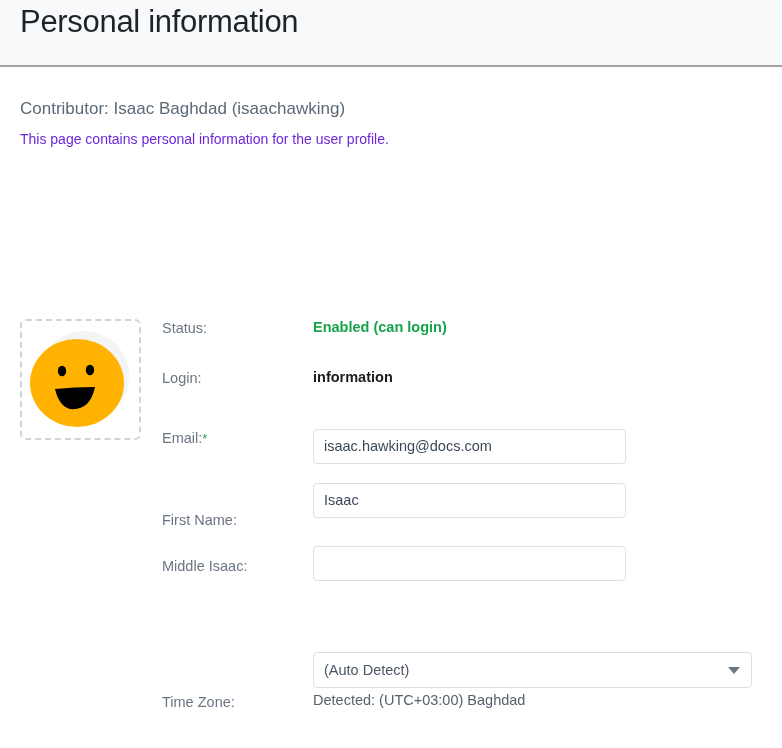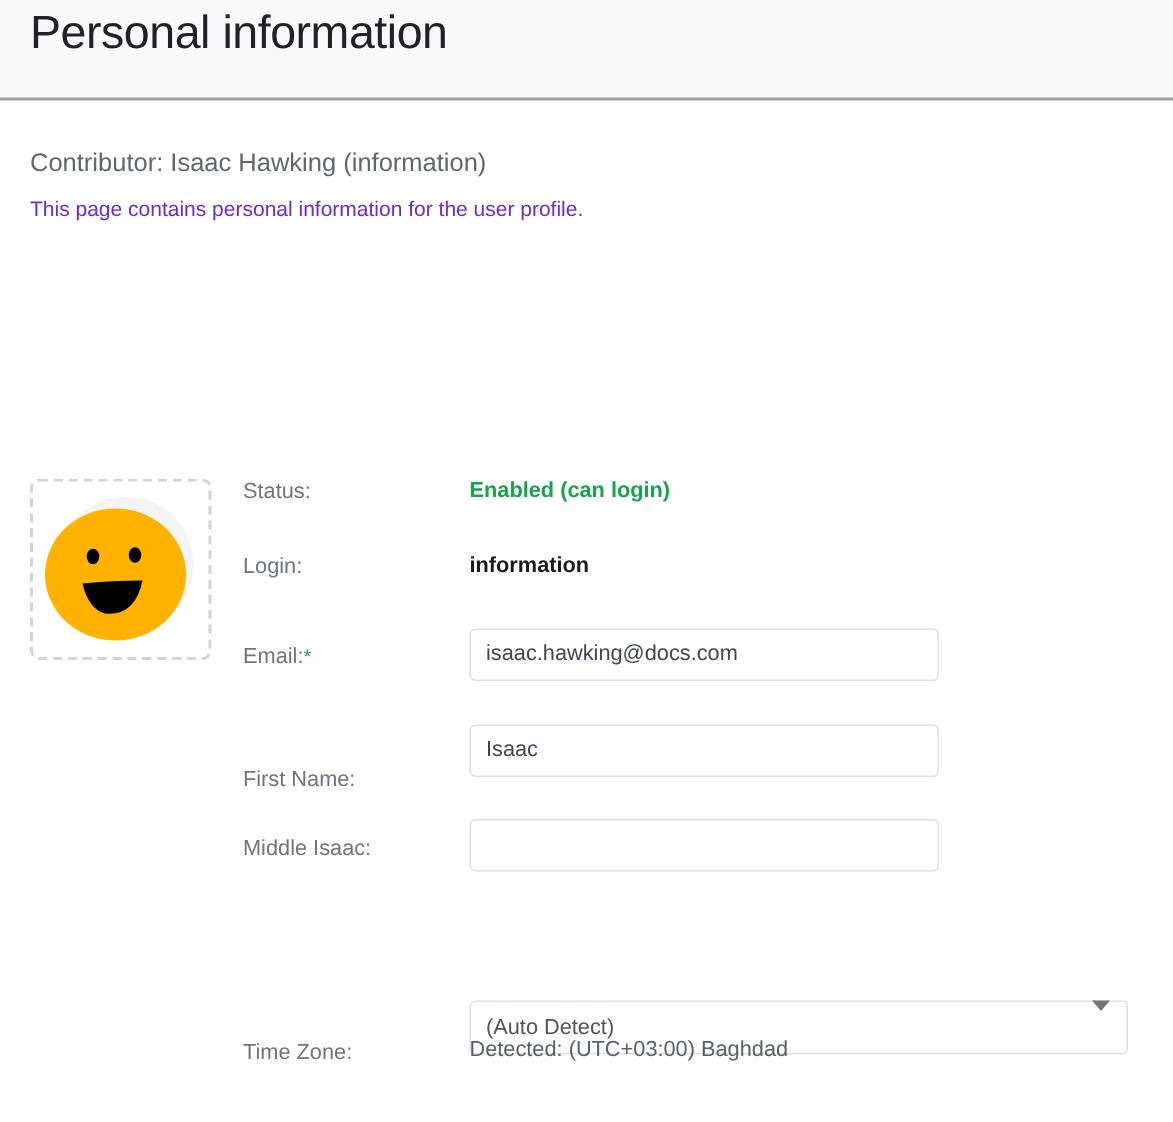--- a/index.html
+++ b/index.html
@@ -141,21 +141,20 @@
     height: 100%;
     border: 1px solid #dcdfe3;
     border-radius: 4px;
     background: #ffffff;
     display: flex;
     align-items: center;
     padding: 0 10px;
     font-size: 14.5px;
     color: #4a5663;
     cursor: pointer;
-    margin-top: 15px;
   }
   .select-arrow {
     position: absolute;
     right: 12px;
     top: 50%;
     margin-top: -3px;
     width: 0;
     height: 0;
     border-left: 6px solid transparent;
     border-right: 6px solid transparent;
@@ -172,21 +171,21 @@
   }
 </style>
 </head>
 <body>
 
 <div id="page-header">
   <h1 id="page-title">Personal information</h1>
 </div>
 
 <div id="intro">
-  <div id="contributor-heading">Contributor: Isaac Hawking (information)</div>
+  <div id="contributor-heading">Contributor: Isaac Baghdad (isaachawking)</div>
   <div id="page-description">This page contains personal information for the user profile.</div>
 </div>
 
 <div id="profile-area">
 
   <div id="avatar-box">
     <svg id="avatar-image" width="117" height="117" viewBox="0 0 117 117">
       <circle cx="62" cy="55" r="45" fill="#f4f4f4"></circle>
       <ellipse cx="55" cy="62" rx="47" ry="44" fill="#ffb300"></ellipse>
       <ellipse cx="40" cy="50" rx="4.2" ry="5.2" fill="#000000"></ellipse>
@@ -202,21 +201,21 @@
       <span class="static-value status-value" style="top:171px;">Enabled (can login)</span>
     </div>
 
     <div class="form-row">
       <span class="form-label" style="top:202px;">Login:</span>
       <span class="static-value login-value" style="top:201px;">information</span>
     </div>
 
     <div class="form-row">
       <span class="form-label" style="top:242px;"><span>Email:</span><span class="req-star">*</span></span>
-      <input class="text-input" style="top: 230px;" type="text" value="isaac.hawking@docs.com">
+      <input class="text-input" style="top: 240px;" type="text" value="isaac.hawking@docs.com">
     </div>
 
     <div class="form-row">
       <span class="form-label" style="top:304px;">First Name:</span>
       <input class="text-input" style="top: 274px;" type="text" value="Isaac">
     </div>
 
     <div class="form-row">
       <span class="form-label" style="top:330px;">Middle Isaac:</span>
       <input class="text-input" style="top: 317px;" type="text" value="">

